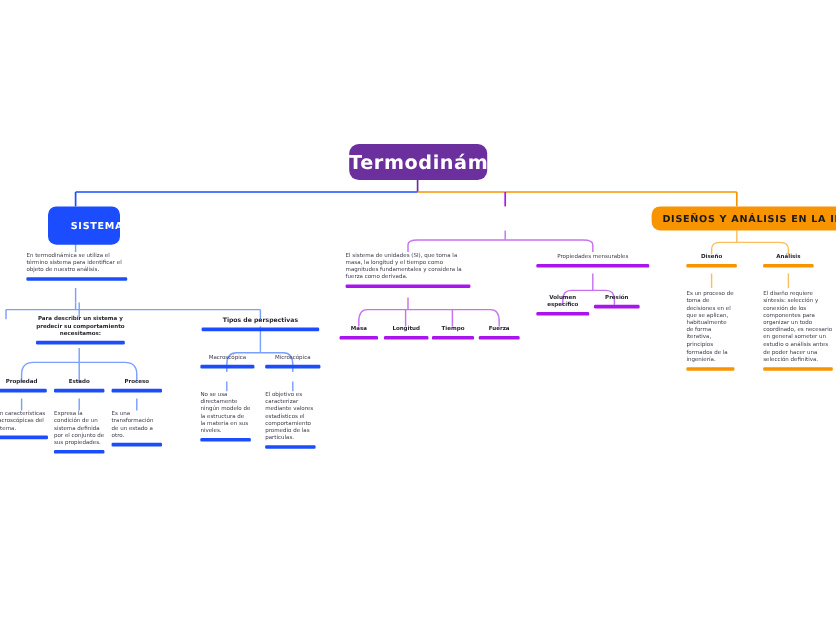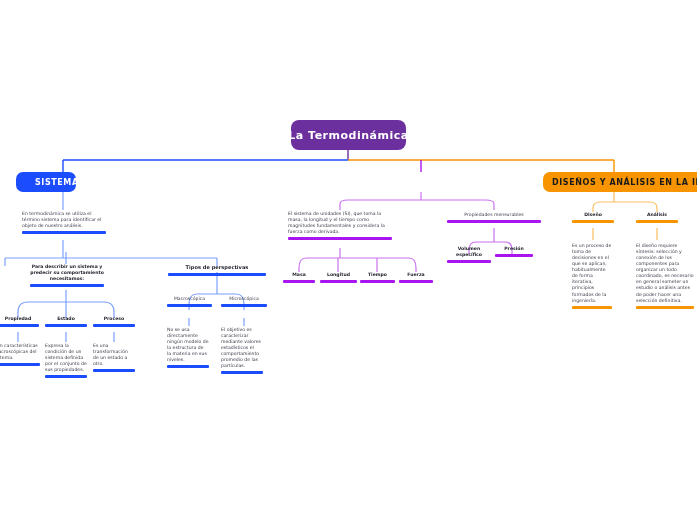--- a/index.html
+++ b/index.html
@@ -41,21 +41,21 @@
     font-weight: bold;
     letter-spacing: 0.6px;
     display: flex;
     align-items: center;
     justify-content: center;
     text-align: center;
     white-space: nowrap;
   }
   .pill.root {
     background: #6b2f9e;
-    font-size: 11px;
+    font-size: 16px;
     letter-spacing: 0.5px;
     border-radius: 8px;
   }
   .pill.blue   { background: #1b4dff; font-size: 8px; }
   .pill.purple { background: #a915ef; font-size: 8px; }
   .pill.orange { background: #f79400; font-size: 8px; color:#1a1a1a; }
 
   
   .tnode {
     position: absolute;
@@ -134,21 +134,21 @@
     <path d="M614,192 L614,200" stroke="#fbbe5f" stroke-width="1.2" fill="none"></path>
     <path d="M593,212 L593,208 Q593,202 600,202 L650,202 Q657,202 657,208 L657,212" stroke="#fbbe5f" stroke-width="1.2" fill="none"></path>
     <path d="M614,200 L614,202" stroke="#fbbe5f" stroke-width="1.2" fill="none"></path>
     <path d="M593,228 L593,240 M657,228 L657,240" stroke="#fbbe5f" stroke-width="1.2" fill="none"></path>
   </svg>
 
   <div class="node pill root" style="left:291px; top:120px; width:115px; height:30px;">
     <span>La Termodinámica</span>
   </div>
 
-  <div class="node pill blue" style="left:16px; top:172px; width:60px; height:20px;padding-left:28px;">
+  <div class="node pill blue" style="left:40px; top:172px; width:60px; height:32px;padding-left:28px;">
     <span>SISTEMAS</span>
   </div>
 
 
   <div class="node pill orange" style="left:543px; top:172px; width:168px; height:20px; justify-content:flex-start; padding-left:9px;">
     <span>DISEÑOS Y ANÁLISIS EN LA INGENIERÍA</span>
   </div>
 
   <div class="tnode t-left" style="left:22px; top:211px; width:84px;">
     <span class="txt fs5">En termodinámica se utiliza el término sistema para identificar el objeto de nuestro análisis.</span>

